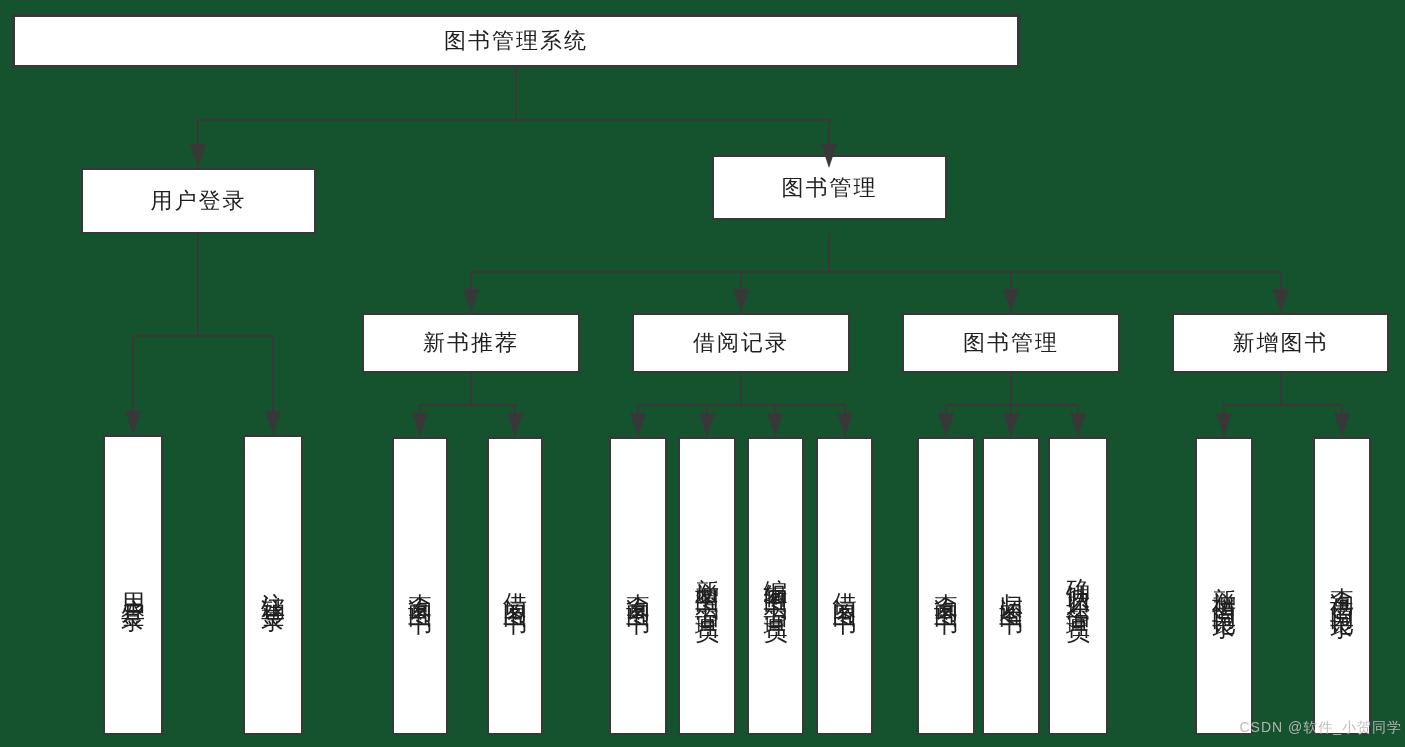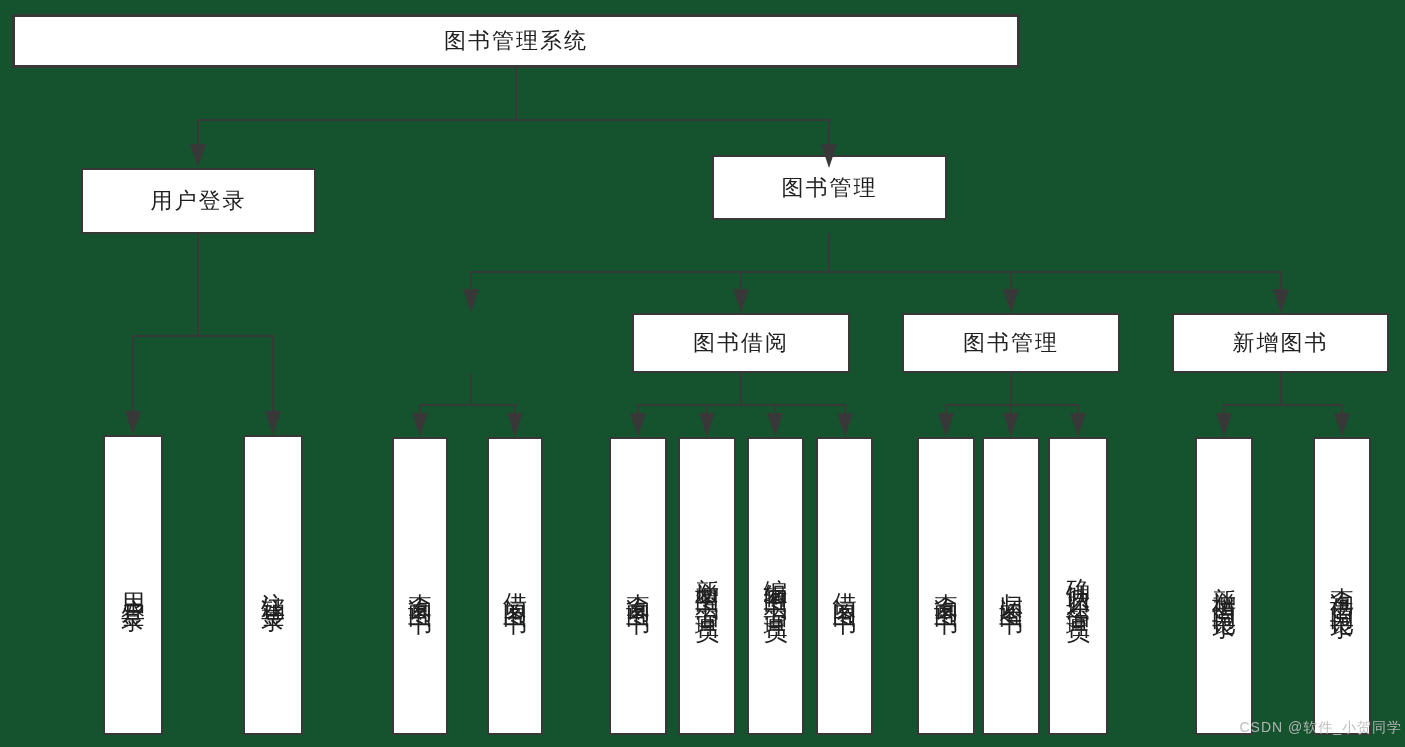--- a/index.html
+++ b/index.html
@@ -42,23 +42,26 @@
   </div>
 
   <div class="node" style="left:81px;top:168px;width:235px;height:66px;">
     <span>用户登录</span>
   </div>
 
   <div class="node" style="left:712px;top:155px;width:235px;height:65px;">
     <span>图书管理</span>
   </div>
 
+  <div class="node" style="left:362px;top:313px;width:218px;height:60px;">
+    <span>新书推荐</span>
+  </div>
 
   <div class="node" style="left:632px;top:313px;width:218px;height:60px;">
-    <span>图书借阅</span>
+    <span>借阅记录</span>
   </div>
 
   <div class="node" style="left:902px;top:313px;width:218px;height:60px;">
     <span>图书管理</span>
   </div>
 
   <div class="node" style="left:1172px;top:313px;width:217px;height:60px;">
     <span>新增图书</span>
   </div>
 

